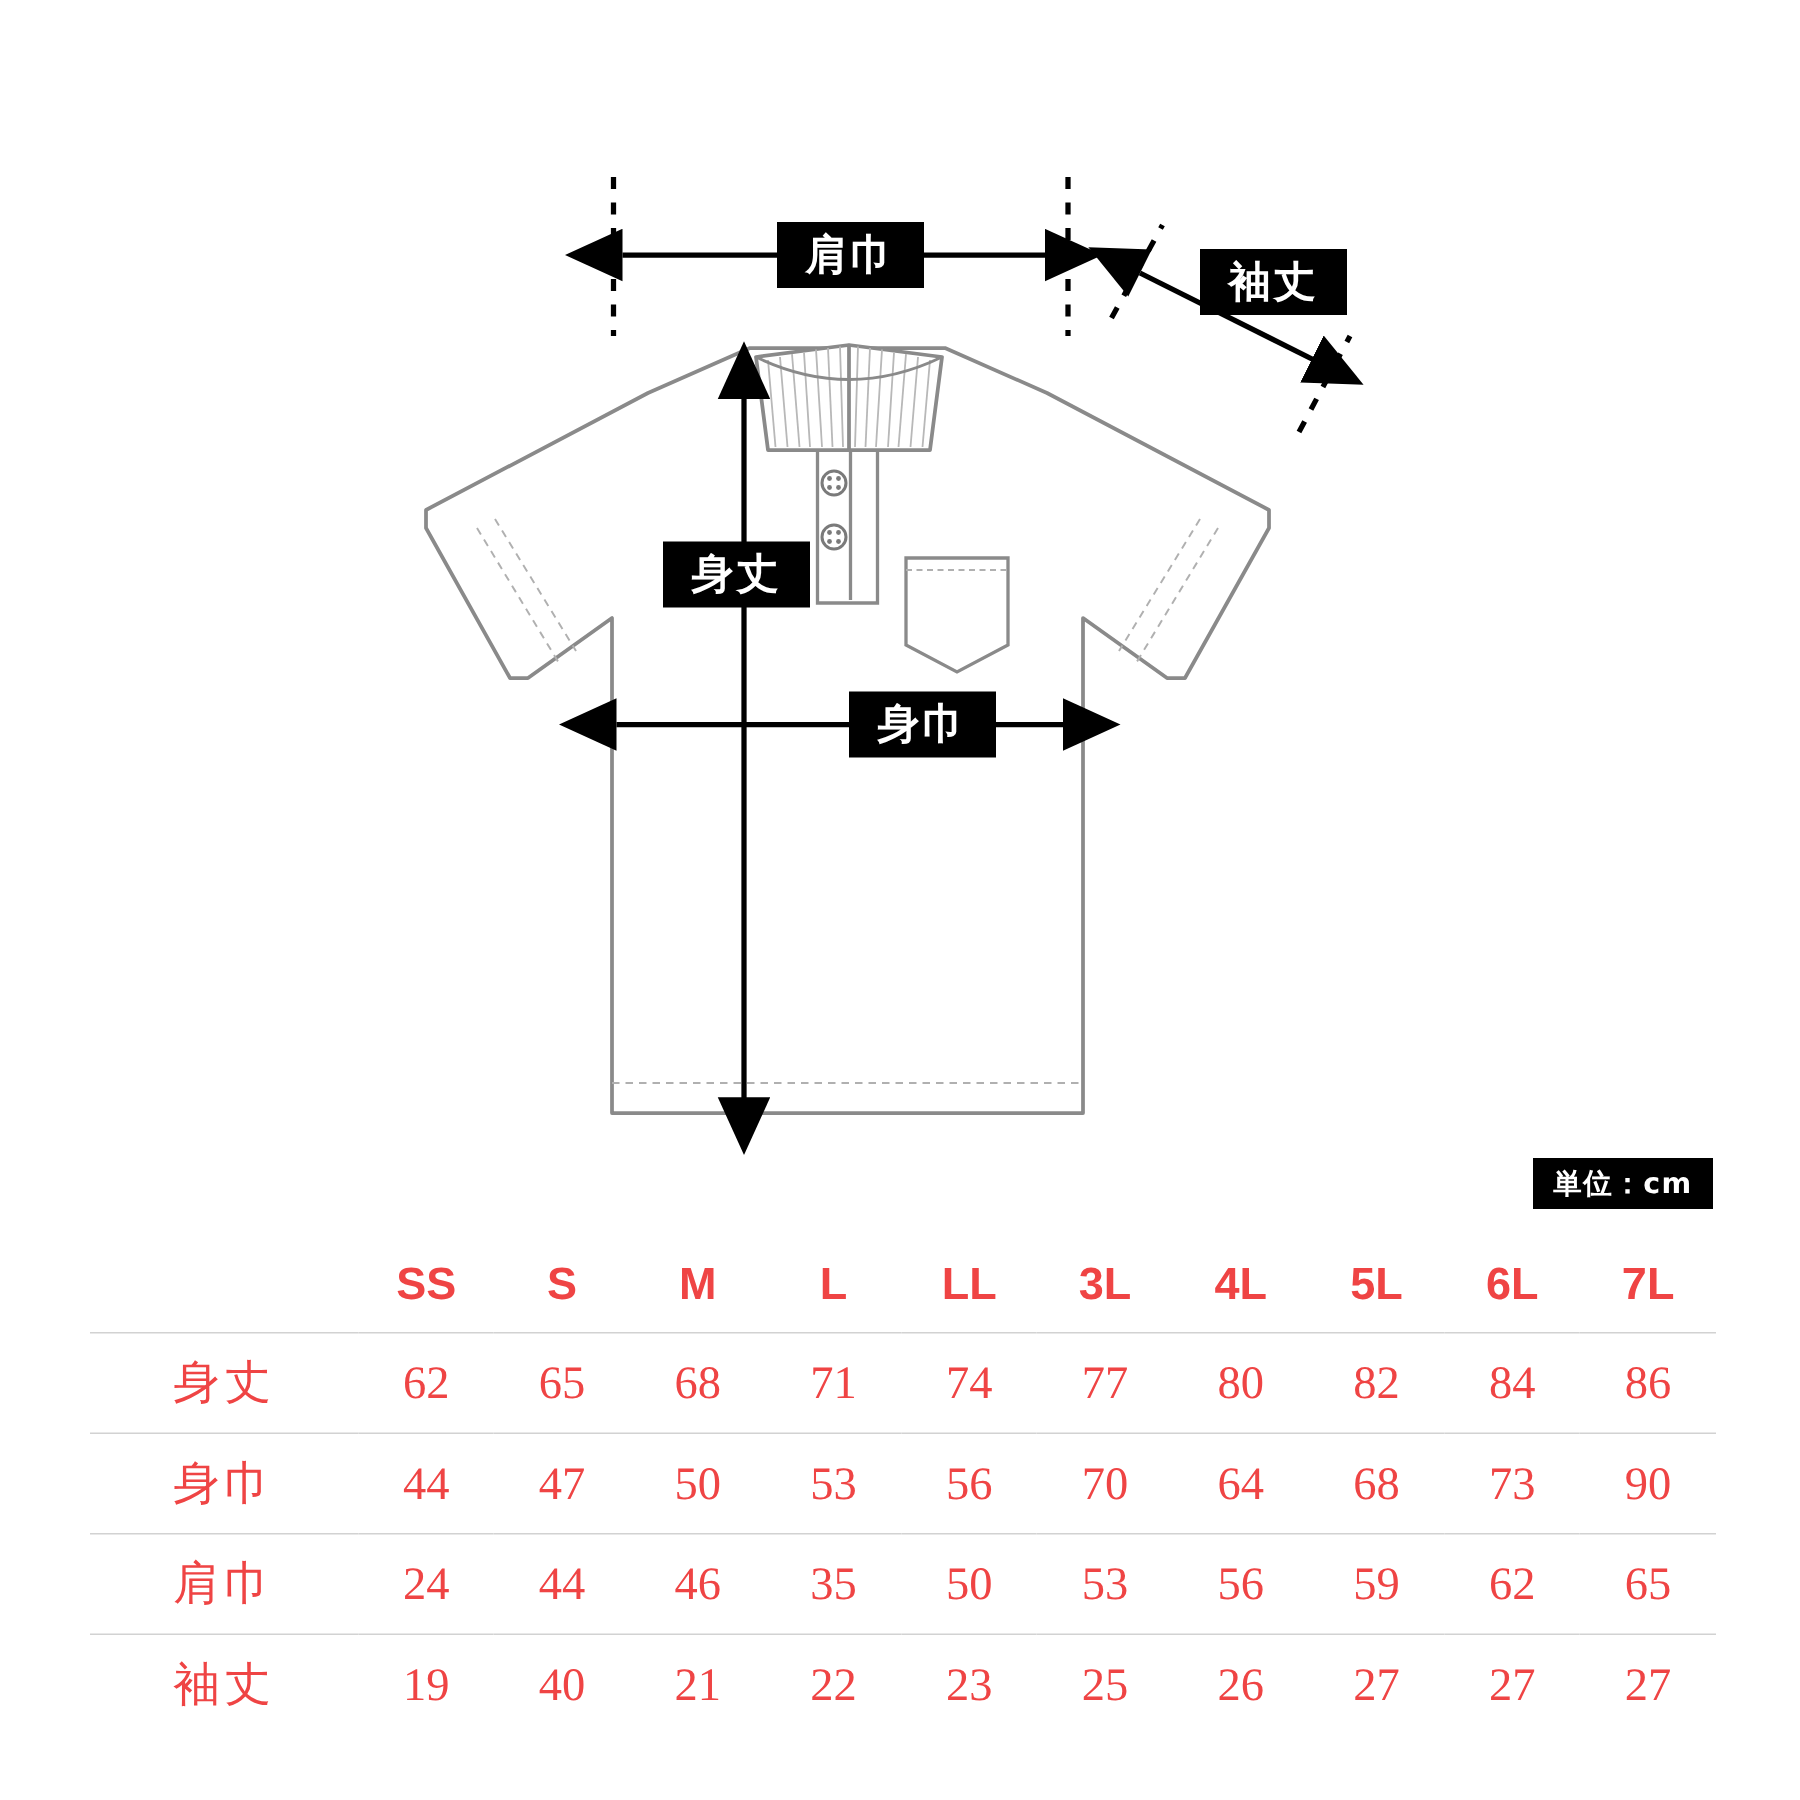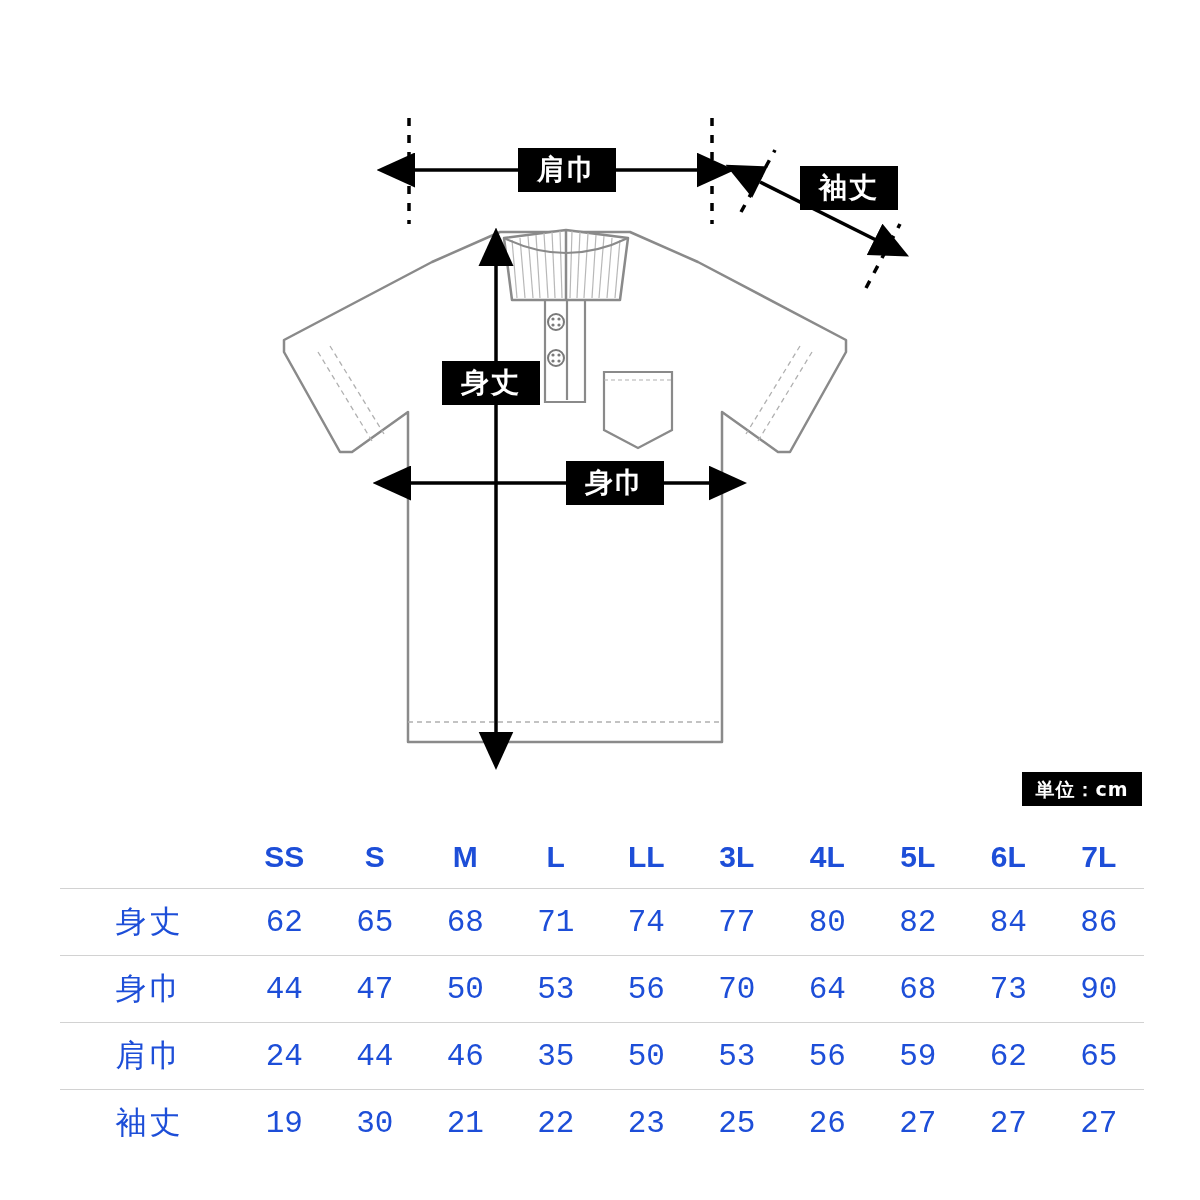--- a/index.html
+++ b/index.html
@@ -91,38 +91,38 @@
     top: 826px;
     width: 1084px;
     border-collapse: collapse;
     table-layout: fixed;
   }
   .size-table th,
   .size-table td {
     text-align: center;
     font-weight: normal;
     font-size: 31px;
-    color: #1d4ed8;
+    color: #ef4444;
     padding: 0;
     height: 52px;
     vertical-align: middle;
   }
   .size-table thead th {
     font-family: "Liberation Sans", sans-serif;
     font-weight: 700;
     font-size: 30px;
     border-bottom: 1px solid #d2d2d2;
     height: 62px;
   }
   .size-table tbody tr {
     border-bottom: 1px solid #d2d2d2;
   }
   .size-table tbody td {
     height: 66px;
-    font-family: Liberation Mono, monospace;
+    font-family: Liberation Serif, serif;
   }
   .rowhead {
     font-family: "DejaVu Sans", sans-serif !important;
     font-weight: 700;
     font-size: 30px;
     letter-spacing: 3px;
     text-align: center !important;
     width: 178px;
   }
   .col-first { width: 178px; }
@@ -313,21 +313,21 @@
         <td>50</td>
         <td>53</td>
         <td>56</td>
         <td>59</td>
         <td>62</td>
         <td>65</td>
       </tr>
       <tr style="border-bottom:none;">
         <td class="rowhead">袖丈</td>
         <td>19</td>
-        <td>30</td>
+        <td>40</td>
         <td>21</td>
         <td>22</td>
         <td>23</td>
         <td>25</td>
         <td>26</td>
         <td>27</td>
         <td>27</td>
         <td>27</td>
       </tr>
     </tbody>

